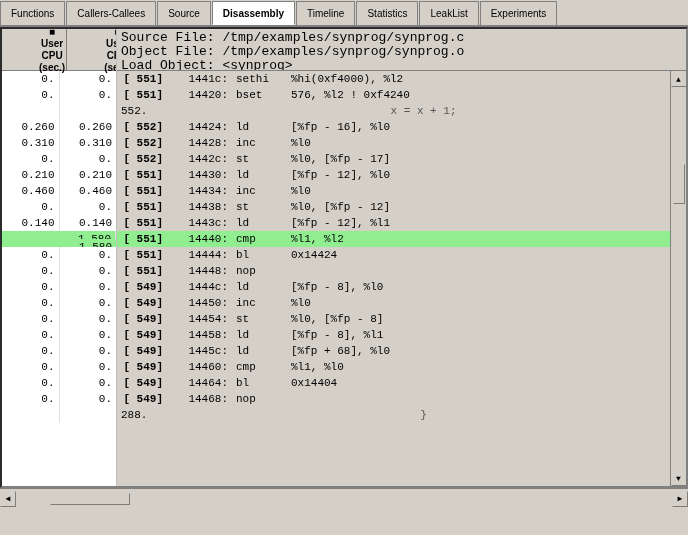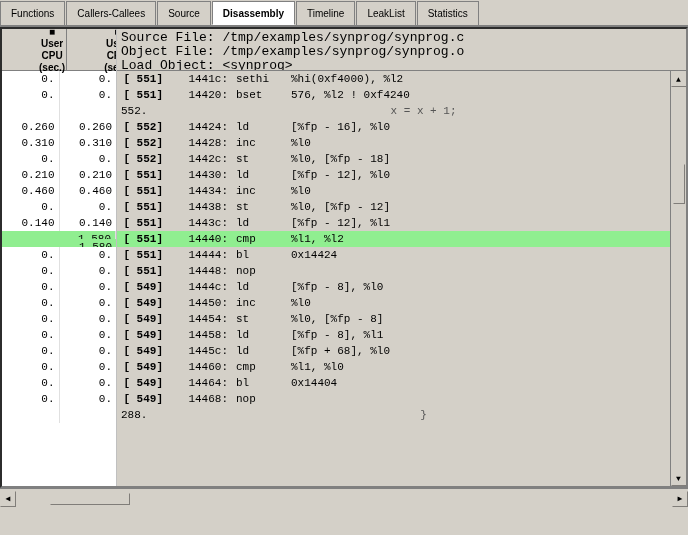--- a/index.html
+++ b/index.html
@@ -244,22 +244,23 @@
 <body>
 
 <div class="content-wrapper">
 
   <div class="tab-bar">
   <div class="tab">Functions</div>
       <div class="tab">Callers-Callees</div>
       <div class="tab">Source</div>
       <div class="tab active">Disassembly</div>
       <div class="tab">Timeline</div>
+      <div class="tab">Statistics</div>
       <div class="tab">LeakList</div>
-      <div class="tab">Statistics</div>
+      <div class="tab">Experiments</div>
     </div>
 
   <div class="middle-row">
     <div class="inner-content">
 
       <div class="left-panel">
         <div class="col-headers">
           <div class="col-header">
             <span>■ User<br>CPU<br>(sec.)</span>
           </div>
@@ -392,21 +393,21 @@
               <div class="disasm-row">
       <div class="cell-d cell-line">[ 552]</div>
       <div class="cell-d cell-addr">14428:</div>
       <div class="cell-d cell-instr">inc</div>
       <div class="cell-d cell-args">%l0</div>
     </div>
               <div class="disasm-row">
       <div class="cell-d cell-line">[ 552]</div>
       <div class="cell-d cell-addr">1442c:</div>
       <div class="cell-d cell-instr">st</div>
-      <div class="cell-d cell-args">%l0, [%fp - 18]</div>
+      <div class="cell-d cell-args">%l0, [%fp - 17]</div>
     </div>
               <div class="disasm-row">
       <div class="cell-d cell-line">[ 551]</div>
       <div class="cell-d cell-addr">14430:</div>
       <div class="cell-d cell-instr">ld</div>
       <div class="cell-d cell-args">[%fp - 12], %l0</div>
     </div>
               <div class="disasm-row">
       <div class="cell-d cell-line">[ 551]</div>
       <div class="cell-d cell-addr">14434:</div>

